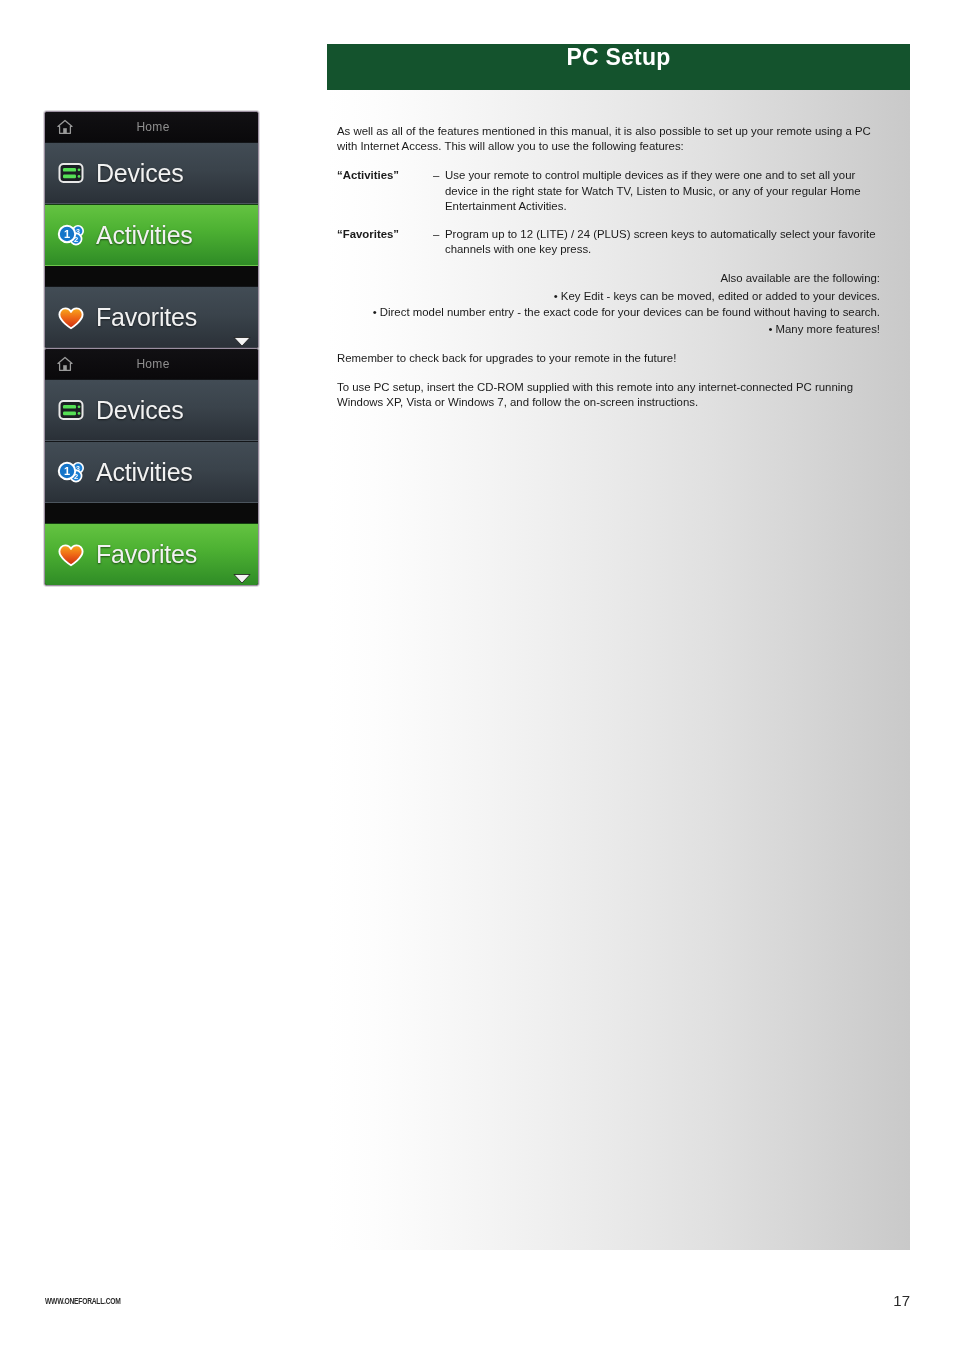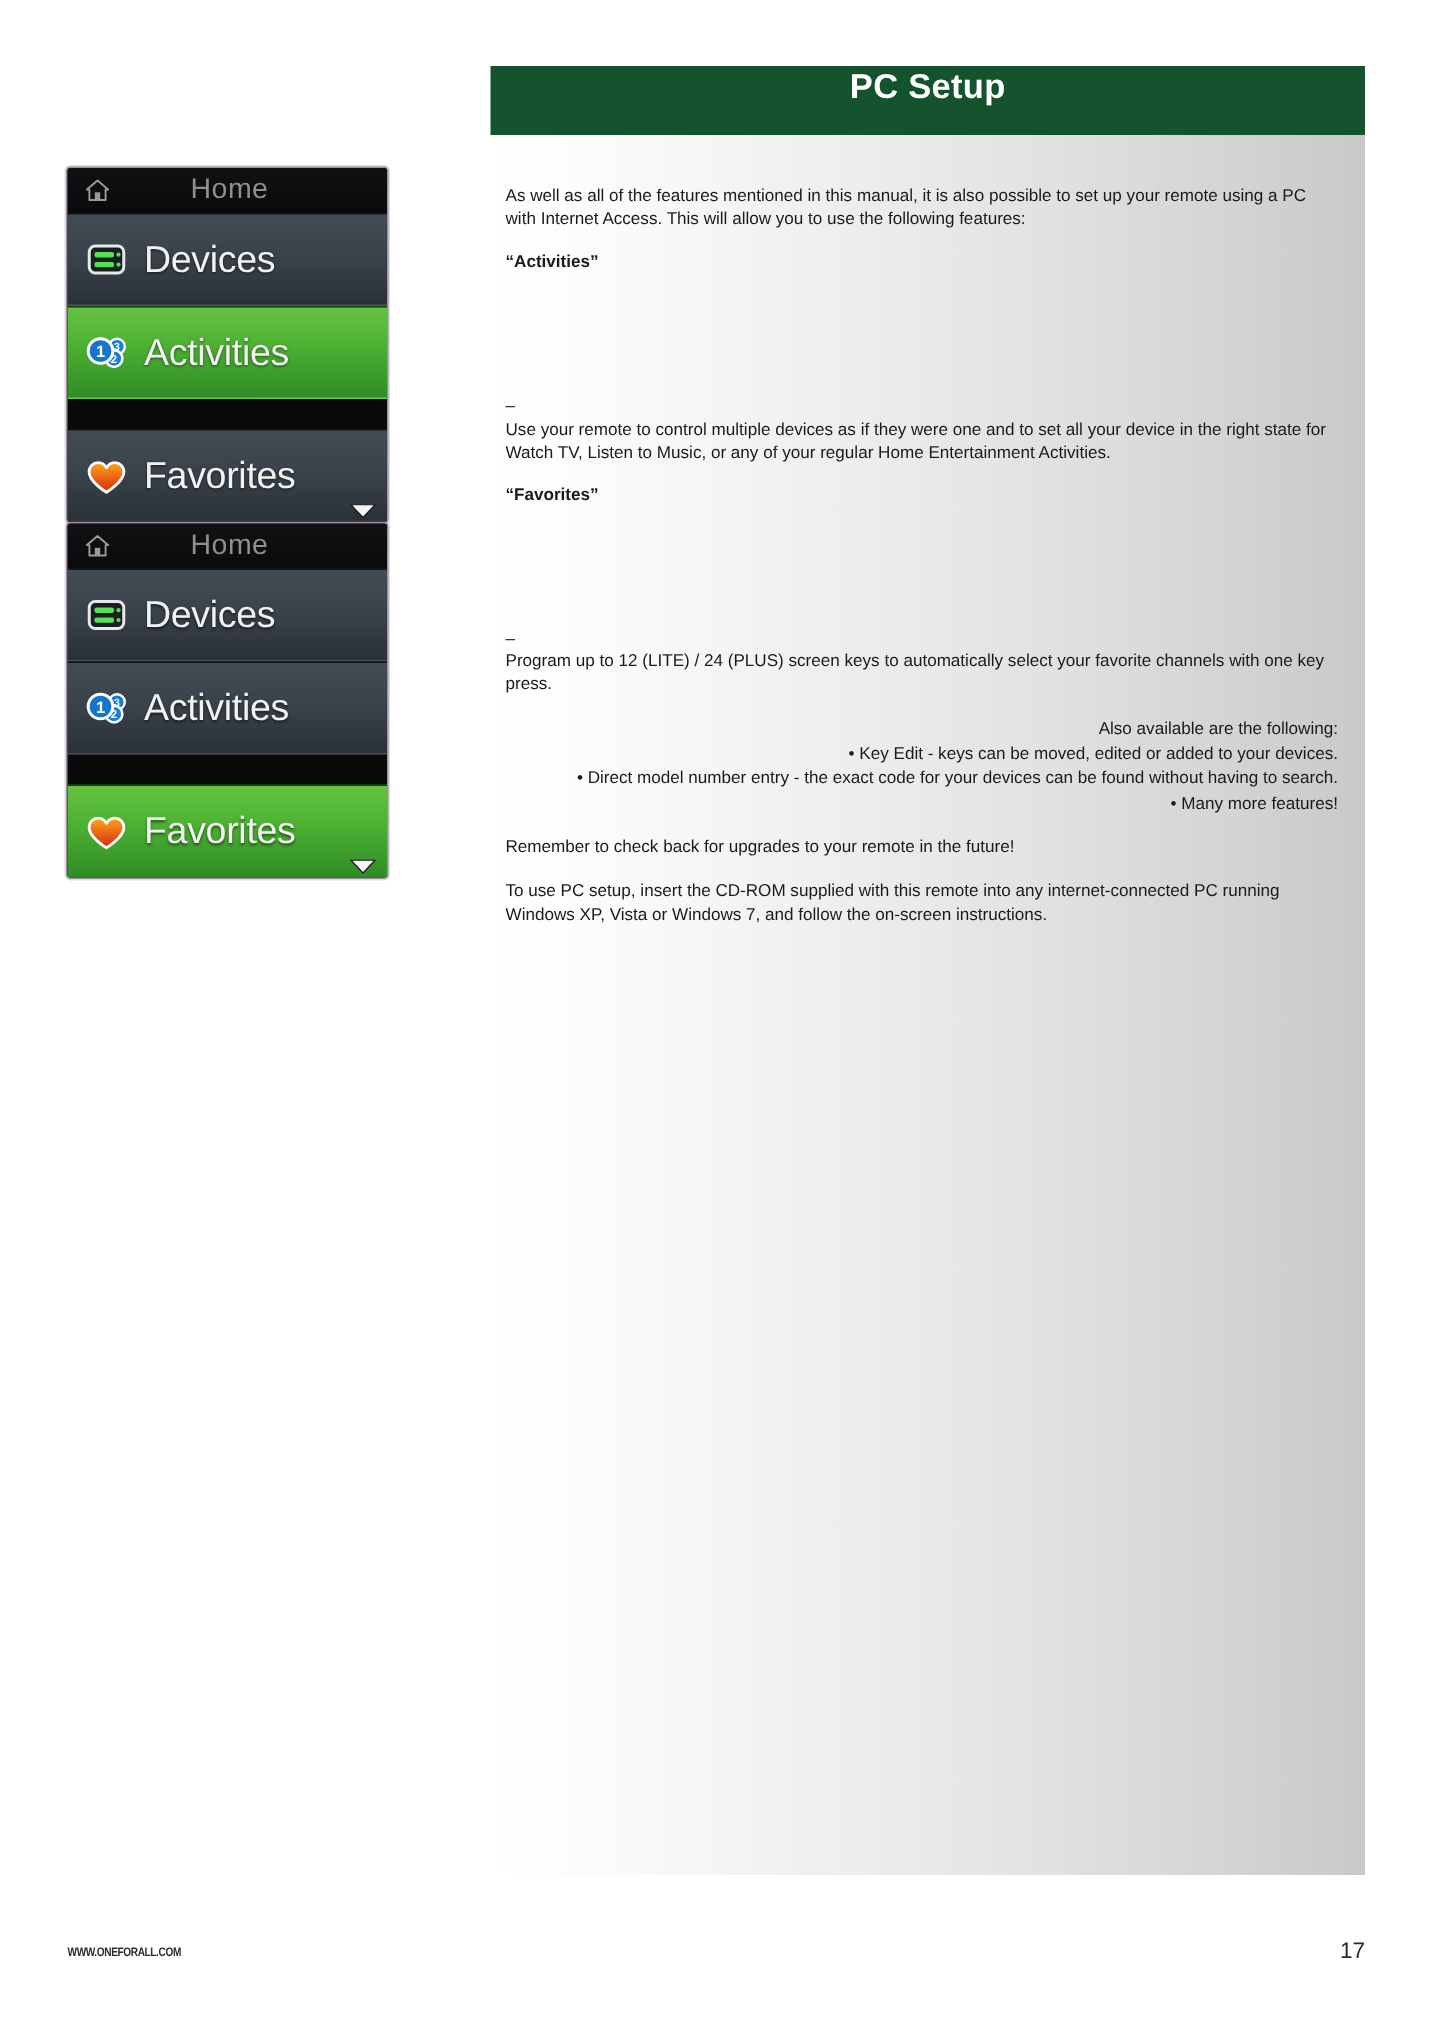--- a/index.html
+++ b/index.html
@@ -46,38 +46,37 @@
     width: 583px;
     height: 1160px;
     background: linear-gradient(to right,
       #ffffff 0%,
       #fdfdfd 8%,
       #f4f4f4 28%,
       #eaeaea 48%,
       #e0e0e0 66%,
       #d4d4d4 84%,
       #c9c9c9 100%);
-    padding: 34px 18px 0 10px;
+    padding: 34px 30px 0 10px;
   }
 
   .para {
     font-size: 11.4px;
     line-height: 15.2px;
     color: #1a1a1a;
     margin-bottom: 14px;
   }
   .para.tight { margin-bottom: 0; }
 
   .defrow {
     display: flex;
     font-size: 11.4px;
     line-height: 15.2px;
     color: #1a1a1a;
     margin-bottom: 13px;
-    flex-direction: column;
   }
   .defterm {
     width: 96px;
     flex: 0 0 96px;
     font-weight: bold;
   }
   .defdash {
     width: 12px;
     flex: 0 0 12px;
   }
@@ -115,21 +114,21 @@
   .screen-titlebar .home-ico {
     margin-left: 11px;
     width: 18px;
     height: 18px;
     flex: 0 0 18px;
   }
   .screen-title-text {
     flex: 1 1 auto;
     text-align: center;
     color: #8f8f8f;
-    font-size: 19px;
+    font-size: 12px;
     letter-spacing: 0.3px;
     padding-right: 26px;
   }
 
   .screen-row {
     position: relative;
     height: 62px;
     display: flex;
     align-items: center;
     padding-left: 11px;

